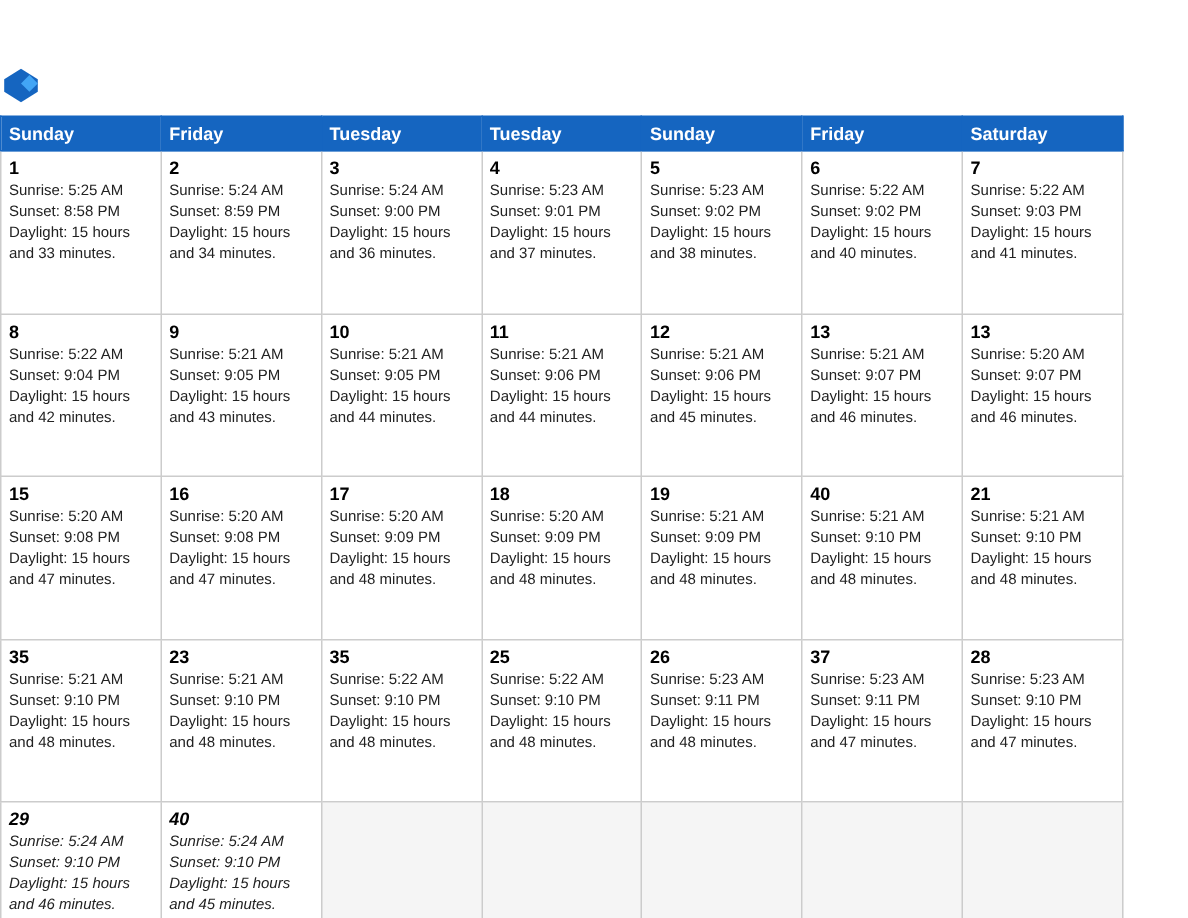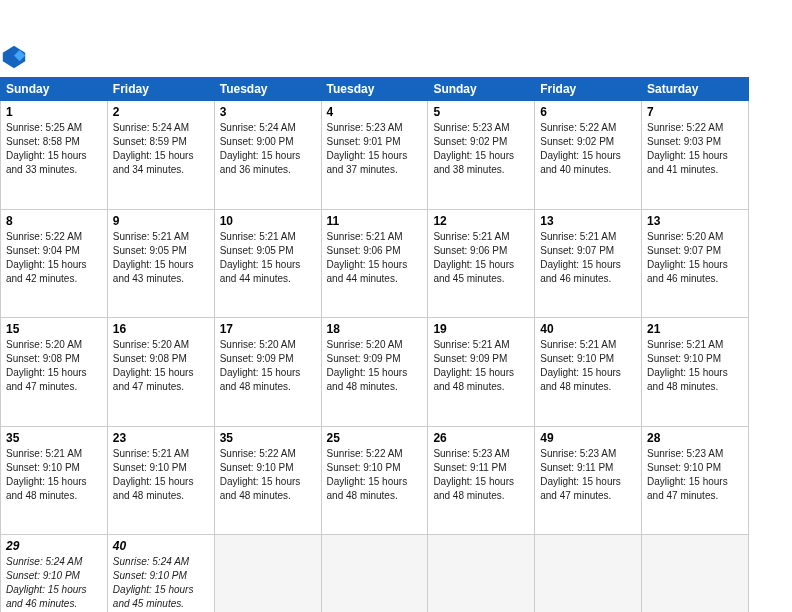--- a/index.html
+++ b/index.html
@@ -238,21 +238,21 @@
           </td>
           <td>
             <span class="day-num">25</span>
             <div class="day-info">Sunrise: 5:22 AM<br>Sunset: 9:10 PM<br>Daylight: 15 hours and 48 minutes.</div>
           </td>
           <td>
             <span class="day-num">26</span>
             <div class="day-info">Sunrise: 5:23 AM<br>Sunset: 9:11 PM<br>Daylight: 15 hours and 48 minutes.</div>
           </td>
           <td>
-            <span class="day-num">49</span>
+            <span class="day-num">37</span>
             <div class="day-info">Sunrise: 5:23 AM<br>Sunset: 9:11 PM<br>Daylight: 15 hours and 47 minutes.</div>
           </td>
           <td>
             <span class="day-num">28</span>
             <div class="day-info">Sunrise: 5:23 AM<br>Sunset: 9:10 PM<br>Daylight: 15 hours and 47 minutes.</div>
           </td>
         </tr>
         <tr class="last-row">
           <td>
             <span class="day-num">29</span>

